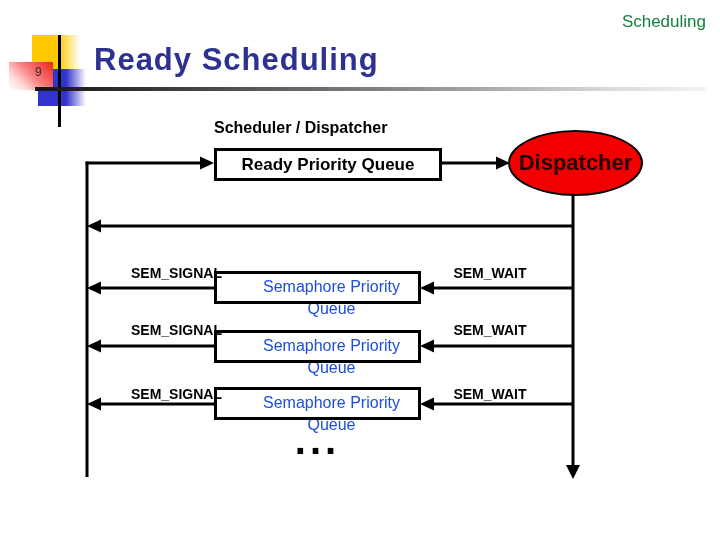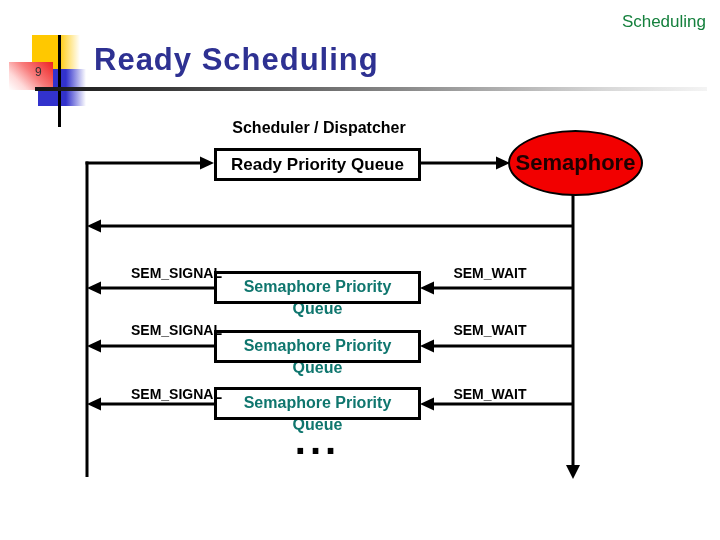--- a/index.html
+++ b/index.html
@@ -33,40 +33,40 @@
     position:absolute;left:94px;top:42px;font-size:31px;font-weight:bold;color:#2E3192;
     letter-spacing:1px;white-space:nowrap;
   }
   .title-rule{
     position:absolute;left:35px;top:87px;width:672px;height:4px;
     background:linear-gradient(to right,#141414 0%,#3c3c3c 20%,#8a8a8a 55%,#d8d8d8 85%,#f4f4f4 100%);
   }
   
   .connectors{position:absolute;left:0;top:0;z-index:1;}
   .diagram-label{position:absolute;font-weight:bold;color:#000;white-space:nowrap;}
-  .scheduler-label{left:214px;top:119px;width:210px;text-align:center;font-size:16px;z-index:3;}
+  .scheduler-label{left:214px;top:119px;width:210px;font-size:16px;z-index:3;}
   .swap-label{left:265px;top:201px;width:100px;text-align:center;font-size:16px;z-index:3;}
   .sem-left-label{left:85px;width:115px;text-align:right;font-size:14px;z-index:3;margin-left:22px;}
   .sem-right-label{left:430px;width:120px;text-align:center;font-size:14px;z-index:3;}
   .ready-box{
-    position:absolute;left:214px;top:148px;width:207px;height:33px;background:#fff;
+    position:absolute;left:214px;top:148px;width:228px;height:33px;background:#fff;
     border:3px solid #000;box-sizing:border-box;z-index:2;
     display:flex;align-items:center;justify-content:center;
     font-size:17px;font-weight:bold;color:#000;white-space:nowrap;
   }
   .executing-ellipse{
     position:absolute;left:508px;top:130px;width:135px;height:66px;background:#F20000;
     border:2.5px solid #000;border-radius:50%;box-sizing:border-box;z-index:2;
     display:flex;align-items:center;justify-content:center;
     font-size:22px;font-weight:bold;color:#200000;white-space:nowrap;
   }
   .sem-fill{position:absolute;left:214px;width:207px;height:33px;background:#fff;z-index:2;}
   .sem-label{
-    position:absolute;left:214px;width:207px;text-align:center;z-index:3;
-    font-size:16px;font-weight:bold;color:#0f766e;line-height:22px;white-space:nowrap;
+    position:absolute;left:228px;width:207px;text-align:center;z-index:3;
+    font-size:16px;font-weight:normal;color:#1d4ed8;line-height:22px;white-space:nowrap;
   }
   .sem-border{
     position:absolute;left:214px;width:207px;height:33px;border:3px solid #000;
     box-sizing:border-box;background:transparent;z-index:4;
   }
   .ellipsis{
     position:absolute;left:214px;top:420px;width:207px;text-align:center;z-index:3;
     font-size:40px;font-weight:bold;color:#000;letter-spacing:4px;line-height:40px;
   }
 </style>
@@ -114,21 +114,21 @@
 
       <line x1="214" y1="404" x2="101" y2="404"></line>
       <polygon points="87,404 101,397.5 101,410.5" stroke="none"></polygon>
       <line x1="573" y1="404" x2="434" y2="404"></line>
       <polygon points="420,404 434,397.5 434,410.5" stroke="none"></polygon>
     </g>
   </svg>
 
   <div class="diagram-label scheduler-label">Scheduler / Dispatcher</div>
   <div class="ready-box">Ready Priority Queue</div>
-  <div class="executing-ellipse">Semaphore</div>
+  <div class="executing-ellipse">Dispatcher</div>
 
   <div class="diagram-label sem-left-label" style="top:265px">SEM_SIGNAL</div>
   <div class="sem-fill" style="top:271px"></div>
   <div class="sem-label" style="top:276px">
     <div>Semaphore Priority</div>
     <div>Queue</div>
   </div>
   <div class="sem-border" style="top:271px"></div>
   <div class="diagram-label sem-right-label" style="top:265px">SEM_WAIT</div>
 

